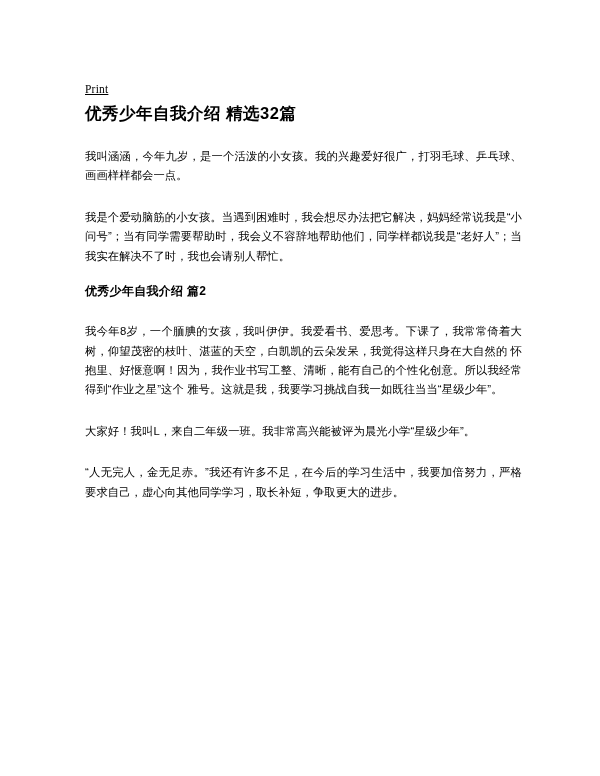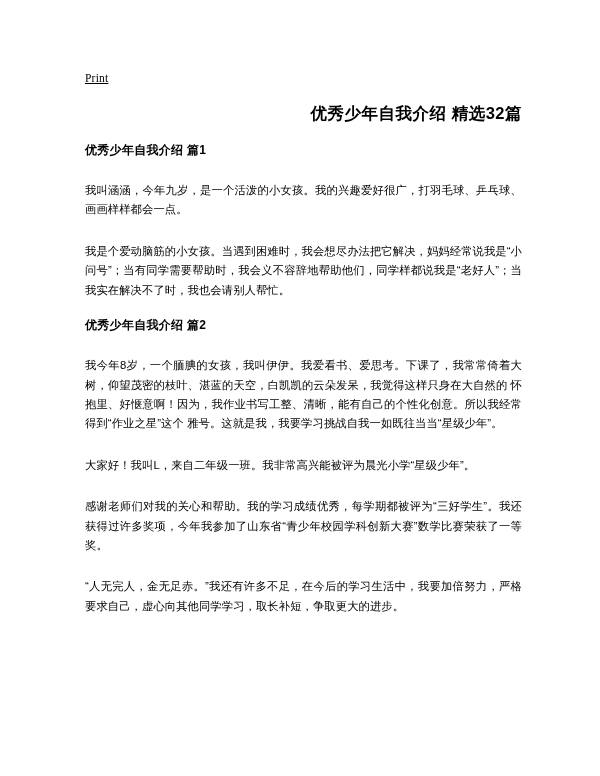--- a/index.html
+++ b/index.html
@@ -17,30 +17,30 @@
   .page {
     position: relative;
     width: 600px;
     height: 776px;
     box-sizing: border-box;
     padding: 70px 78px 0 85px;
     background: #fff;
   }
   .print-link {
     position: absolute;
-    top: 72px;
+    top: 83px;
     left: 85px;
     font-family: "Liberation Serif", serif;
     font-size: 11.5px;
     color: #000;
     letter-spacing: 0.2px;
   }
   .doc-title {
     margin: 33px 0 0 0;
-    text-align: right;
+    text-align: left;
     font-family: "Liberation Sans", sans-serif;
     font-weight: bold;
     font-size: 16.5px;
     letter-spacing: 0.5px;
     color: #000;
   }
   .subtitle {
     margin: 20px 0 0 0;
     font-size: 11.5px;
     color: #000;
@@ -69,23 +69,21 @@
 <body>
 
 <div class="page">
 
   <a class="print-link" href="#">Print</a>
 
   <h1 class="doc-title">优秀少年自我介绍 精选32篇</h1>
 
 
   <div class="body-wrap" id="doc-body">
-      <h2 class="sec">优秀少年自我介绍 篇1</h2>
       <p class="para">我叫涵涵，今年九岁，是一个活泼的小女孩。我的兴趣爱好很广，打羽毛球、乒乓球、画画样样都会一点。</p>
       <p class="para">我是个爱动脑筋的小女孩。当遇到困难时，我会想尽办法把它解决，妈妈经常说我是“小问号”；当有同学需要帮助时，我会义不容辞地帮助他们，同学样都说我是“老好人”；当我实在解决不了时，我也会请别人帮忙。</p>
       <h2 class="sec">优秀少年自我介绍 篇2</h2>
       <p class="para">我今年8岁，一个腼腆的女孩，我叫伊伊。我爱看书、爱思考。下课了，我常常倚着大树，仰望茂密的枝叶、湛蓝的天空，白凯凯的云朵发呆，我觉得这样只身在大自然的 怀抱里、好惬意啊！因为，我作业书写工整、清晰，能有自己的个性化创意。所以我经常得到“作业之星”这个 雅号。这就是我，我要学习挑战自我一如既往当当“星级少年”。</p>
       <p class="para">大家好！我叫L，来自二年级一班。我非常高兴能被评为晨光小学“星级少年”。</p>
-      <p class="para">感谢老师们对我的关心和帮助。我的学习成绩优秀，每学期都被评为“三好学生”。我还获得过许多奖项，今年我参加了山东省“青少年校园学科创新大赛”数学比赛荣获了一等奖。</p>
       <p class="para">“人无完人，金无足赤。”我还有许多不足，在今后的学习生活中，我要加倍努力，严格要求自己，虚心向其他同学学习，取长补短，争取更大的进步。</p>
     </div>
 
 </div>
 
 </body></html>

